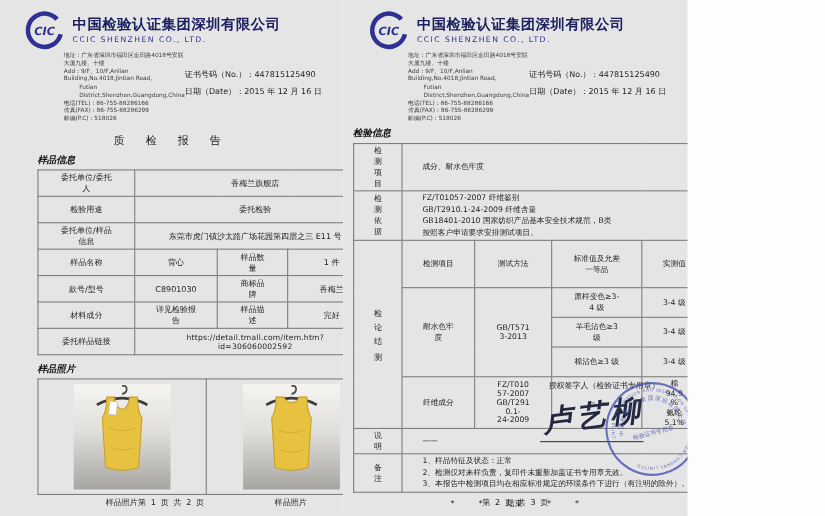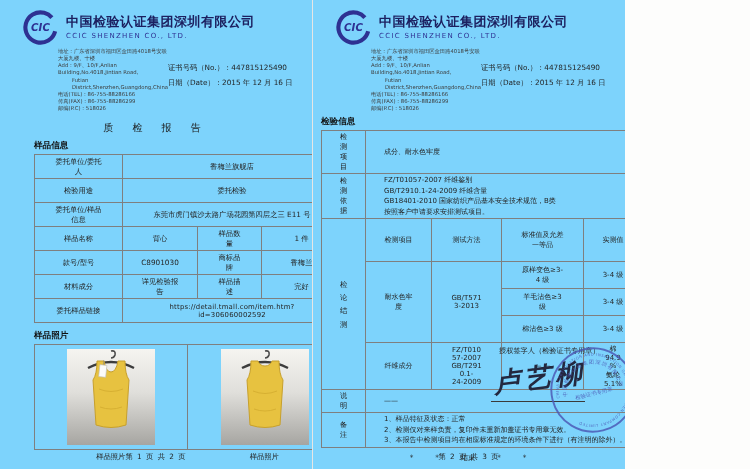--- a/index.html
+++ b/index.html
@@ -1,33 +1,33 @@
 <!DOCTYPE html>
 <html><head>
 <meta charset="utf-8">
 <style>
   html,body{margin:0;padding:0;overflow:hidden;background:#fdfdfc;}
   body{width:750px;height:469px;font-family:"DejaVu Sans","Liberation Sans",sans-serif;color:#242424;}
   .pages{display:flex;width:750px;height:469px;}
-  .sheet{position:relative;width:312px;height:469px;overflow:hidden;background:#7dd3fc;}
+  .sheet{position:relative;width:312px;height:469px;overflow:hidden;background:#e5e5e5;}
   .sheet+.sheet{border-left:1px solid #e6e6e4;}
 
   
   .hdr{padding:9px 22px 0 22px;}
   .hdr-top{display:flex;align-items:flex-start;gap:7px;}
   .logo{width:37px;height:37px;flex:none;}
   .cname{font-size:13px;font-weight:bold;color:#1c2060;letter-spacing:.5px;margin-top:4px;}
   .cname-en{font-size:7px;color:#2e3192;letter-spacing:1.3px;margin-top:1px;}
   .hdr-row2{display:flex;justify-content:flex-start;padding-left:36px;margin-top:2px;}
   .addr div{font-size:5.3px;color:#3c3c3c;line-height:1.35;}
   .addr div.ind{padding-left:14px;}
   .cert{margin-top:13px;font-size:7.3px;color:#1f1f1f;line-height:2.0;white-space:nowrap;}
 
   .p1-title{text-align:center;font-size:10px;font-weight:normal;letter-spacing:8px;margin:9px 0 5px;color:#1b1b1b;}
-  .sec-title{font-size:8.6px;font-weight:bold;color:#101010;margin:4px 0 2px;}
+  .sec-title{font-size:8.6px;font-weight:bold;font-style:italic;color:#101010;margin:4px 0 2px;}
   .p1-wrap{padding:0 34px;}
   .p2-wrap{padding:0 10px 0 8px;}
 
   table{border-collapse:collapse;table-layout:fixed;}
   td{border:1px solid #7f7f7f;font-size:7.3px;color:#242424;text-align:center;vertical-align:middle;padding:1px 18px;word-wrap:break-word;}
   .t1{width:307px;}
   .t1 td{height:21px;}
   .url-cell{font-size:6.9px;letter-spacing:.2px;}
 
   .pt{width:307px;margin-top:1px;}

